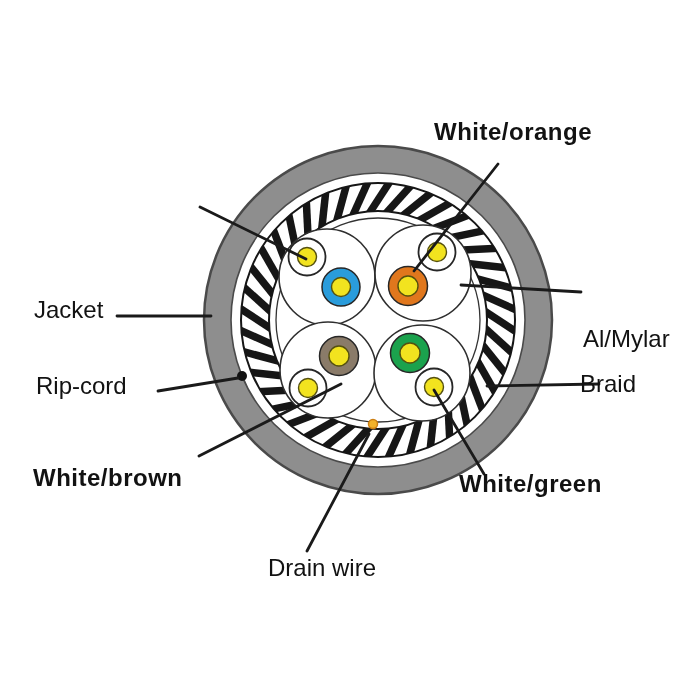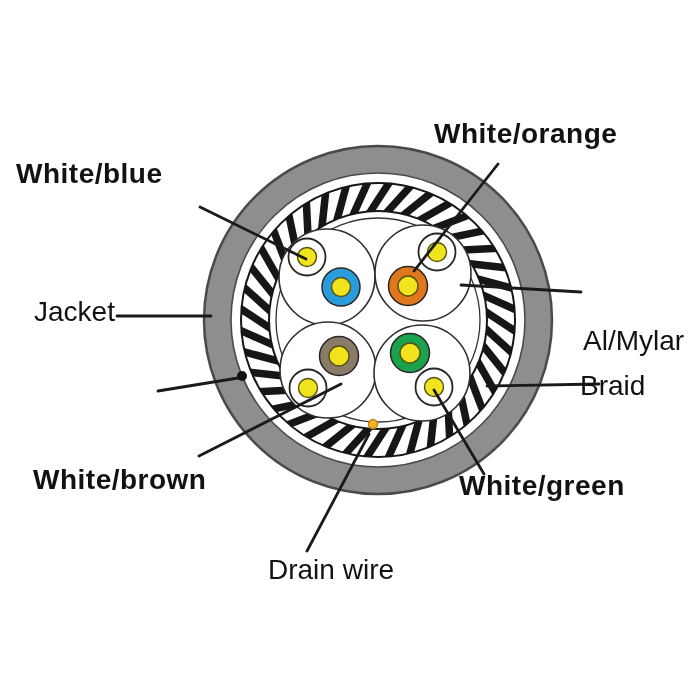--- a/index.html
+++ b/index.html
@@ -6,21 +6,21 @@
   .stage{
     position:relative;
     width:700px;height:700px;
     background:#fff;
     overflow:hidden;
     font-family:"Liberation Sans",sans-serif;
   }
   .stage svg{position:absolute;left:0;top:0;}
   .lbl{
     position:absolute;
-    font-size:28px;
+    font-size:24px;
     line-height:1.05;
     color:#121212;
     white-space:nowrap;
     letter-spacing:0px;
   }
   .lbl.bold{font-weight:bold;letter-spacing:0.5px;}
 </style>
 </head>
 <body>
 
@@ -118,21 +118,21 @@
       <line x1="117" y1="316" x2="211" y2="316" stroke="#1a1a1a"></line>
       <line x1="158" y1="391" x2="238" y2="378" stroke="#1a1a1a"></line>
       <line x1="199" y1="456" x2="341" y2="384" stroke="#1a1a1a"></line>
       <line x1="307" y1="551" x2="369" y2="434" stroke="#1a1a1a"></line>
       <line x1="434" y1="390" x2="484" y2="474" stroke="#1a1a1a"></line>
       <line x1="487" y1="386" x2="599" y2="384" stroke="#1a1a1a"></line>
       <line x1="461" y1="285" x2="581" y2="292" stroke="#1a1a1a"></line>
     </g>
   </svg>
 
-  <div class="lbl bold" style="left:16px;  top:159px;">White/blue</div>
   <div class="lbl bold" style="left:434px; top:119px;">White/orange</div>
   <div class="lbl" style="left:34px;  top:297px;">Jacket</div>
+  <div class="lbl" style="left:36px;  top:373px;">Rip-cord</div>
   <div class="lbl bold" style="left:17px;  top:465px;margin-left:16px;">White/brown</div>
   <div class="lbl" style="left:268px; top:555px;">Drain wire</div>
   <div class="lbl bold" style="left:459px; top:471px;">White/green</div>
   <div class="lbl" style="left:580px; top:371px;">Braid</div>
   <div class="lbl" style="left:583px; top:294px;margin-top:32px;">Al/Mylar</div>
 </div>
 
 </body></html>

